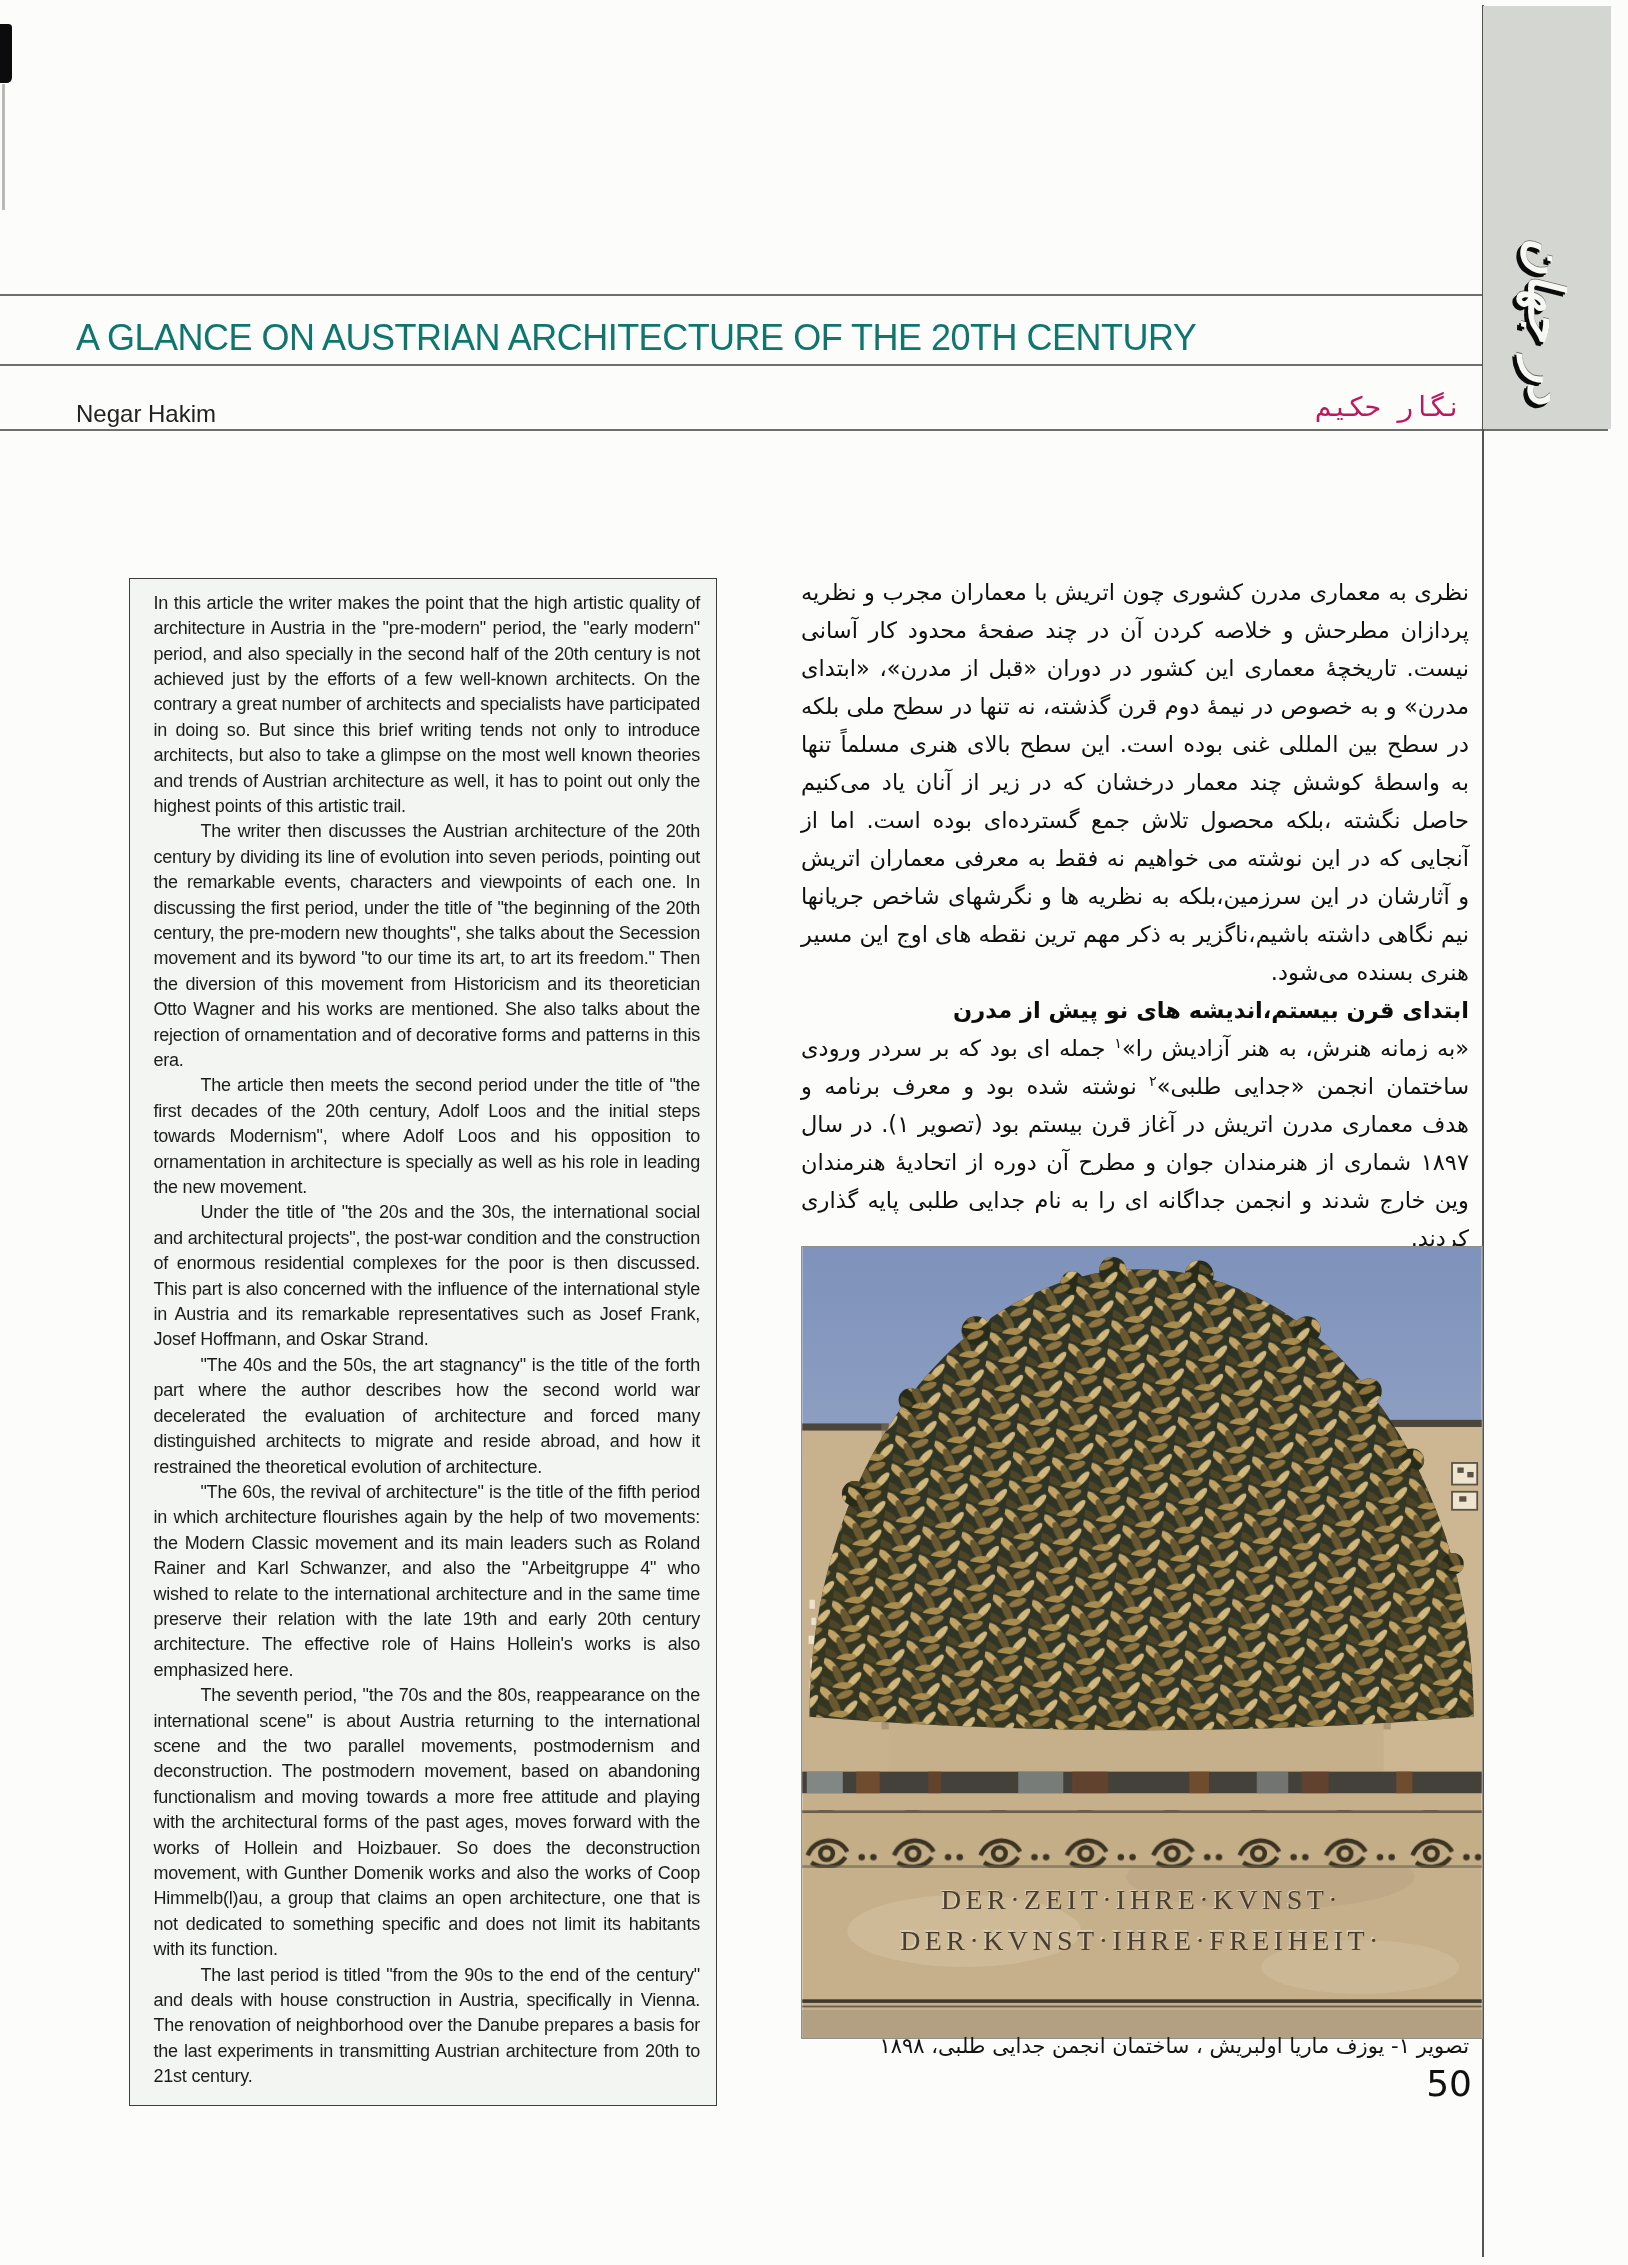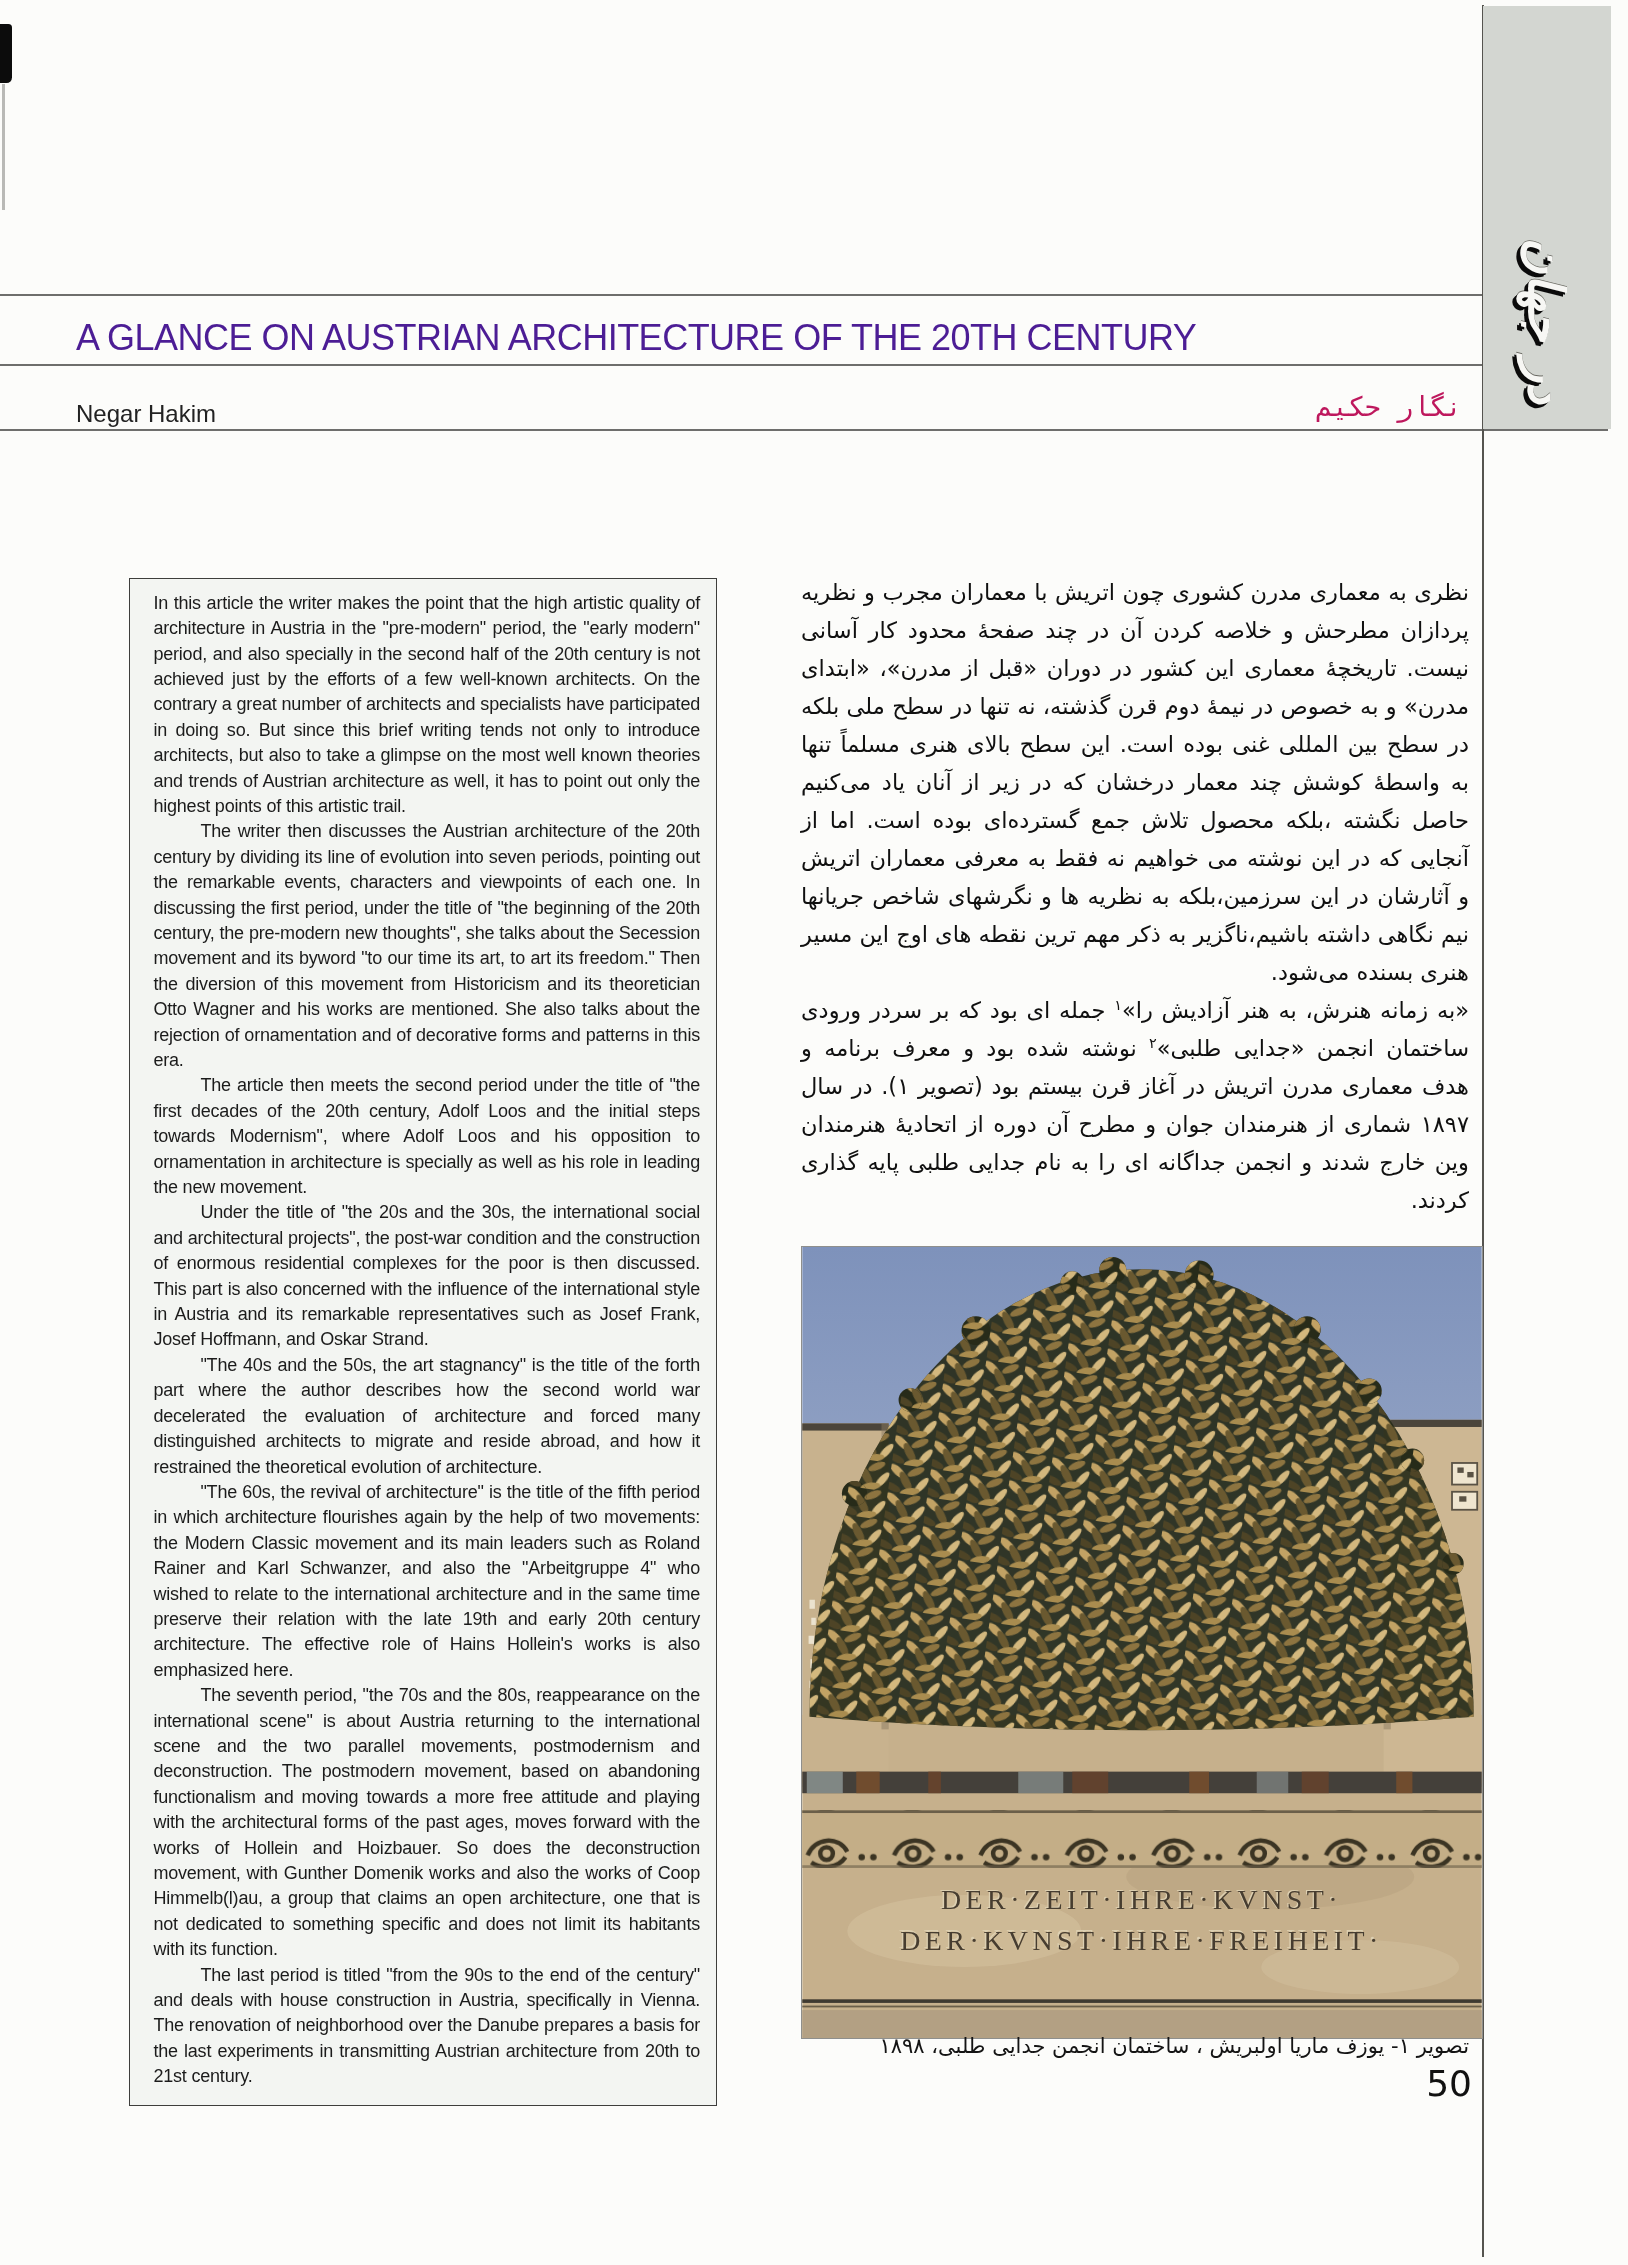--- a/index.html
+++ b/index.html
@@ -36,21 +36,21 @@
 
   .title-fa{
     position:absolute;right:161px;top:207px;
     font-family:"DejaVu Sans",sans-serif;
     font-size:56px;font-weight:bold;color:#39423b;
     direction:rtl;white-space:nowrap;
     text-shadow:0.9px 0.9px 0 #7d857e;
   }
   .title-en{
     position:absolute;left:76px;top:317px;
-    font-size:36px;letter-spacing:-0.5px;color:#4c1d95;
+    font-size:36px;letter-spacing:-0.5px;color:#0f766e;
     white-space:nowrap;
   }
   .author-en{position:absolute;left:76px;top:400px;font-size:24px;color:#222;}
   .author-fa{
     position:absolute;right:166px;top:391px;
     font-family:Liberation Mono, monospace;
     font-size:27px;color:#be185d;direction:rtl;
   }
 
   
@@ -120,20 +120,21 @@
     <p>The article then meets the second period under the title of "the first decades of the 20th century, Adolf Loos and the initial steps towards Modernism", where Adolf Loos and his opposition to ornamentation in architecture is specially as well as his role in leading the new movement.</p>
     <p>Under the title of "the 20s and the 30s, the international social and architectural projects", the post-war condition and the construction of enormous residential complexes for the poor is then discussed. This part is also concerned with the influence of the international style in Austria and its remarkable representatives such as Josef Frank, Josef Hoffmann, and Oskar Strand.</p>
     <p>"The 40s and the 50s, the art stagnancy" is the title of the forth part where the author describes how the second world war decelerated the evaluation of architecture and forced many distinguished architects to migrate and reside abroad, and how it restrained the theoretical evolution of architecture.</p>
     <p>"The 60s, the revival of architecture" is the title of the fifth period in which architecture flourishes again by the help of two movements: the Modern Classic movement and its main leaders such as Roland Rainer and Karl Schwanzer, and also the "Arbeitgruppe 4" who wished to relate to the international architecture and in the same time preserve their relation with the late 19th and early 20th century architecture. The effective role of Hains Hollein's works is also emphasized here.</p>
     <p>The seventh period, "the 70s and the 80s, reappearance on the international scene" is about Austria returning to the international scene and the two parallel movements, postmodernism and deconstruction. The postmodern movement, based on abandoning functionalism and moving towards a more free attitude and playing with the architectural forms of the past ages, moves forward with the works of Hollein and Hoizbauer. So does the deconstruction movement, with Gunther Domenik works and also the works of Coop Himmelb(l)au, a group that claims an open architecture, one that is not dedicated to something specific and does not limit its habitants with its function.</p>
     <p>The last period is titled "from the 90s to the end of the century" and deals with house construction in Austria, specifically in Vienna. The renovation of neighborhood over the Danube prepares a basis for the last experiments in transmitting Austrian architecture from 20th to 21st century.</p>
   </div>
 
   <div class="fa-column">
     <p>نظری به معماری مدرن کشوری چون اتریش با معماران مجرب و نظریه پردازان مطرحش و خلاصه کردن آن در چند صفحهٔ محدود کار آسانی نیست. تاریخچهٔ معماری این کشور در دوران «قبل از مدرن»، «ابتدای مدرن» و به خصوص در نیمهٔ دوم قرن گذشته، نه تنها در سطح ملی بلکه در سطح بین المللی غنی بوده است. این سطح بالای هنری مسلماً تنها به واسطهٔ کوشش چند معمار درخشان که در زیر از آنان یاد می‌کنیم حاصل نگشته ،بلکه محصول تلاش جمع گسترده‌ای بوده است. اما از آنجایی که در این نوشته می خواهیم نه فقط به معرفی معماران اتریش و آثارشان در این سرزمین،بلکه به نظریه ها و نگرشهای شاخص جریانها نیم نگاهی داشته باشیم،ناگزیر به ذکر مهم ترین نقطه های اوج این مسیر هنری بسنده می‌شود.</p>
+    <p class="fa-heading">ابتدای قرن بیستم،اندیشه های نو پیش از مدرن</p>
     <p><span>«به زمانه هنرش، به هنر آزادیش را»</span><sup class="fn">۱</sup><span> جمله ای بود که بر سردر ورودی ساختمان انجمن «جدایی طلبی»</span><sup class="fn">۲</sup><span> نوشته شده بود و معرف برنامه و هدف معماری مدرن اتریش در آغاز قرن بیستم بود (تصویر ۱). در سال ۱۸۹۷ شماری از هنرمندان جوان و مطرح آن دوره از اتحادیهٔ هنرمندان وین خارج شدند و انجمن جداگانه ای را به نام جدایی طلبی پایه گذاری کردند.</span></p>
   </div>
 
   <div class="figure-photo">
     <svg width="680" height="791" viewBox="0 0 755 879" xmlns="http://www.w3.org/2000/svg">
       <defs>
         <linearGradient id="skyg" x1="0" y1="0" x2="0" y2="1">
           <stop offset="0" stop-color="#7e92bb"></stop>
           <stop offset="1" stop-color="#a9b5ce"></stop>
         </linearGradient>

